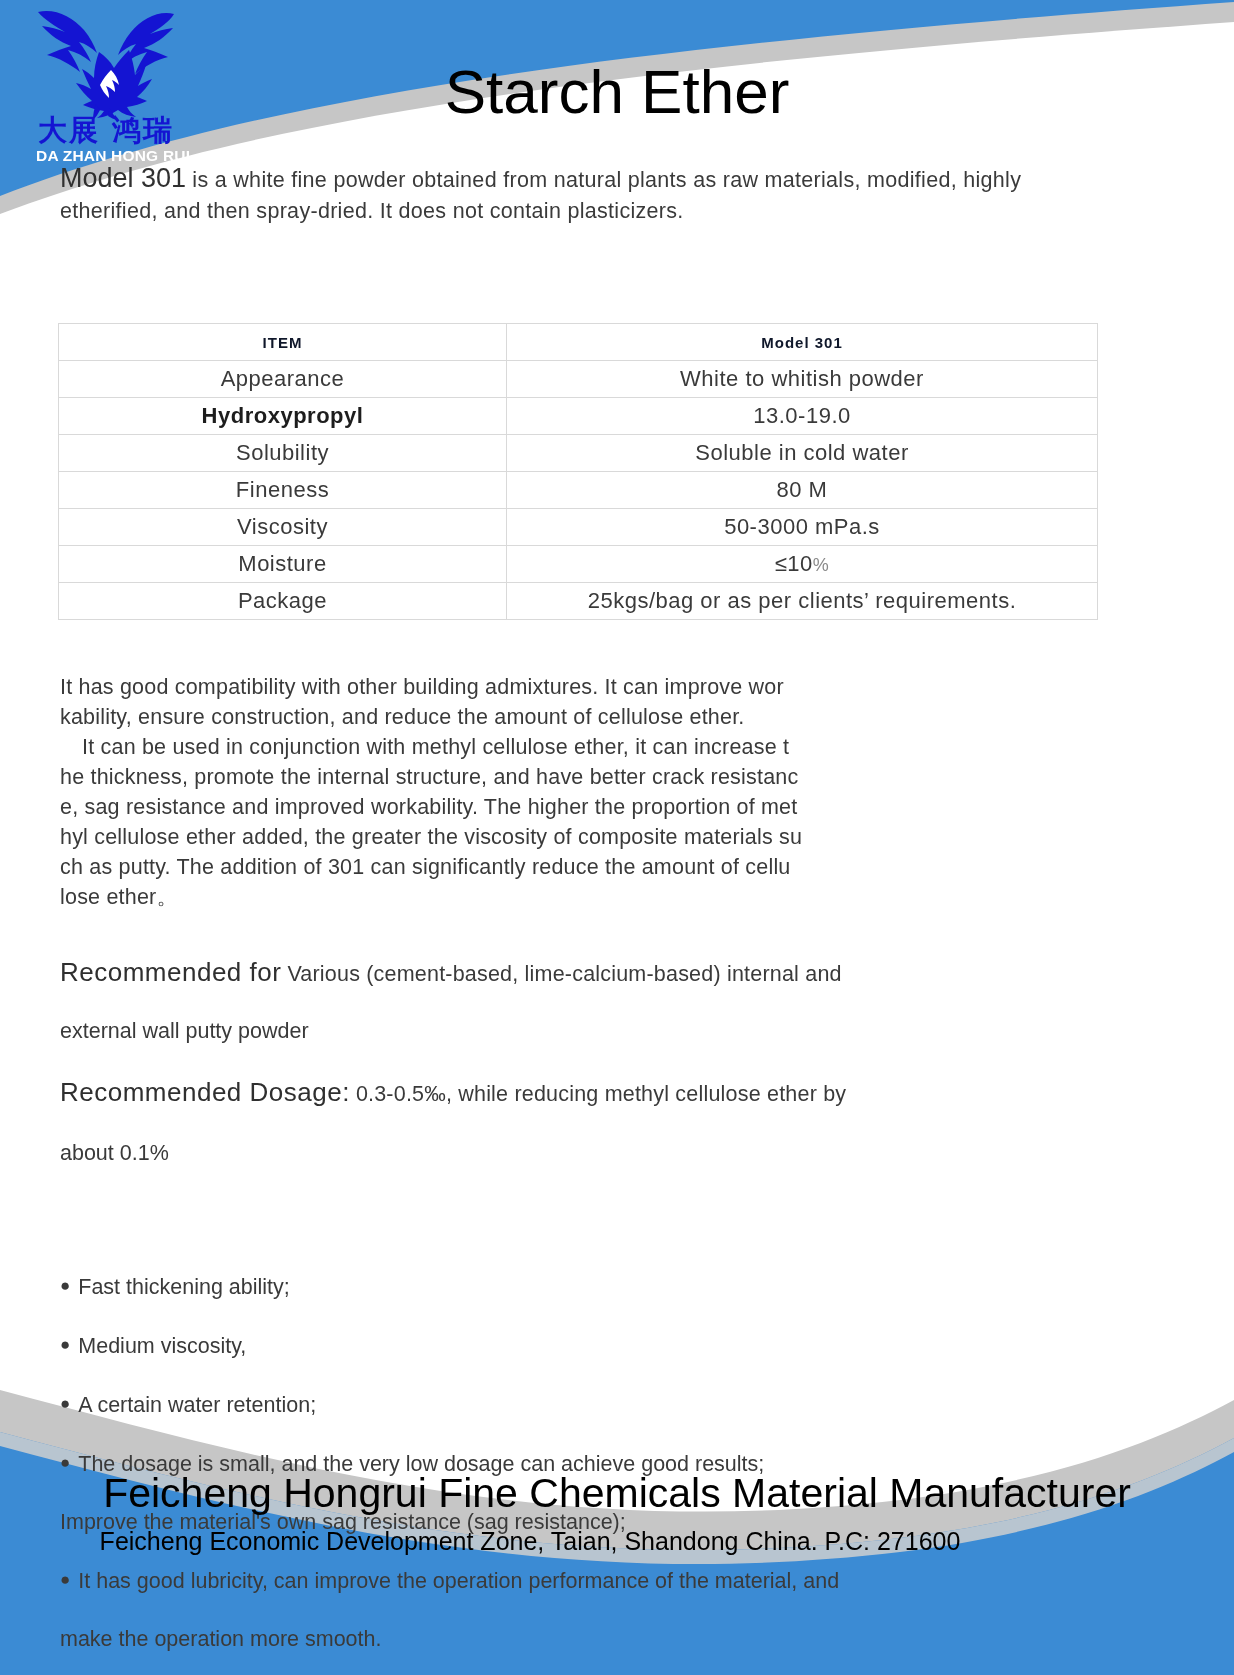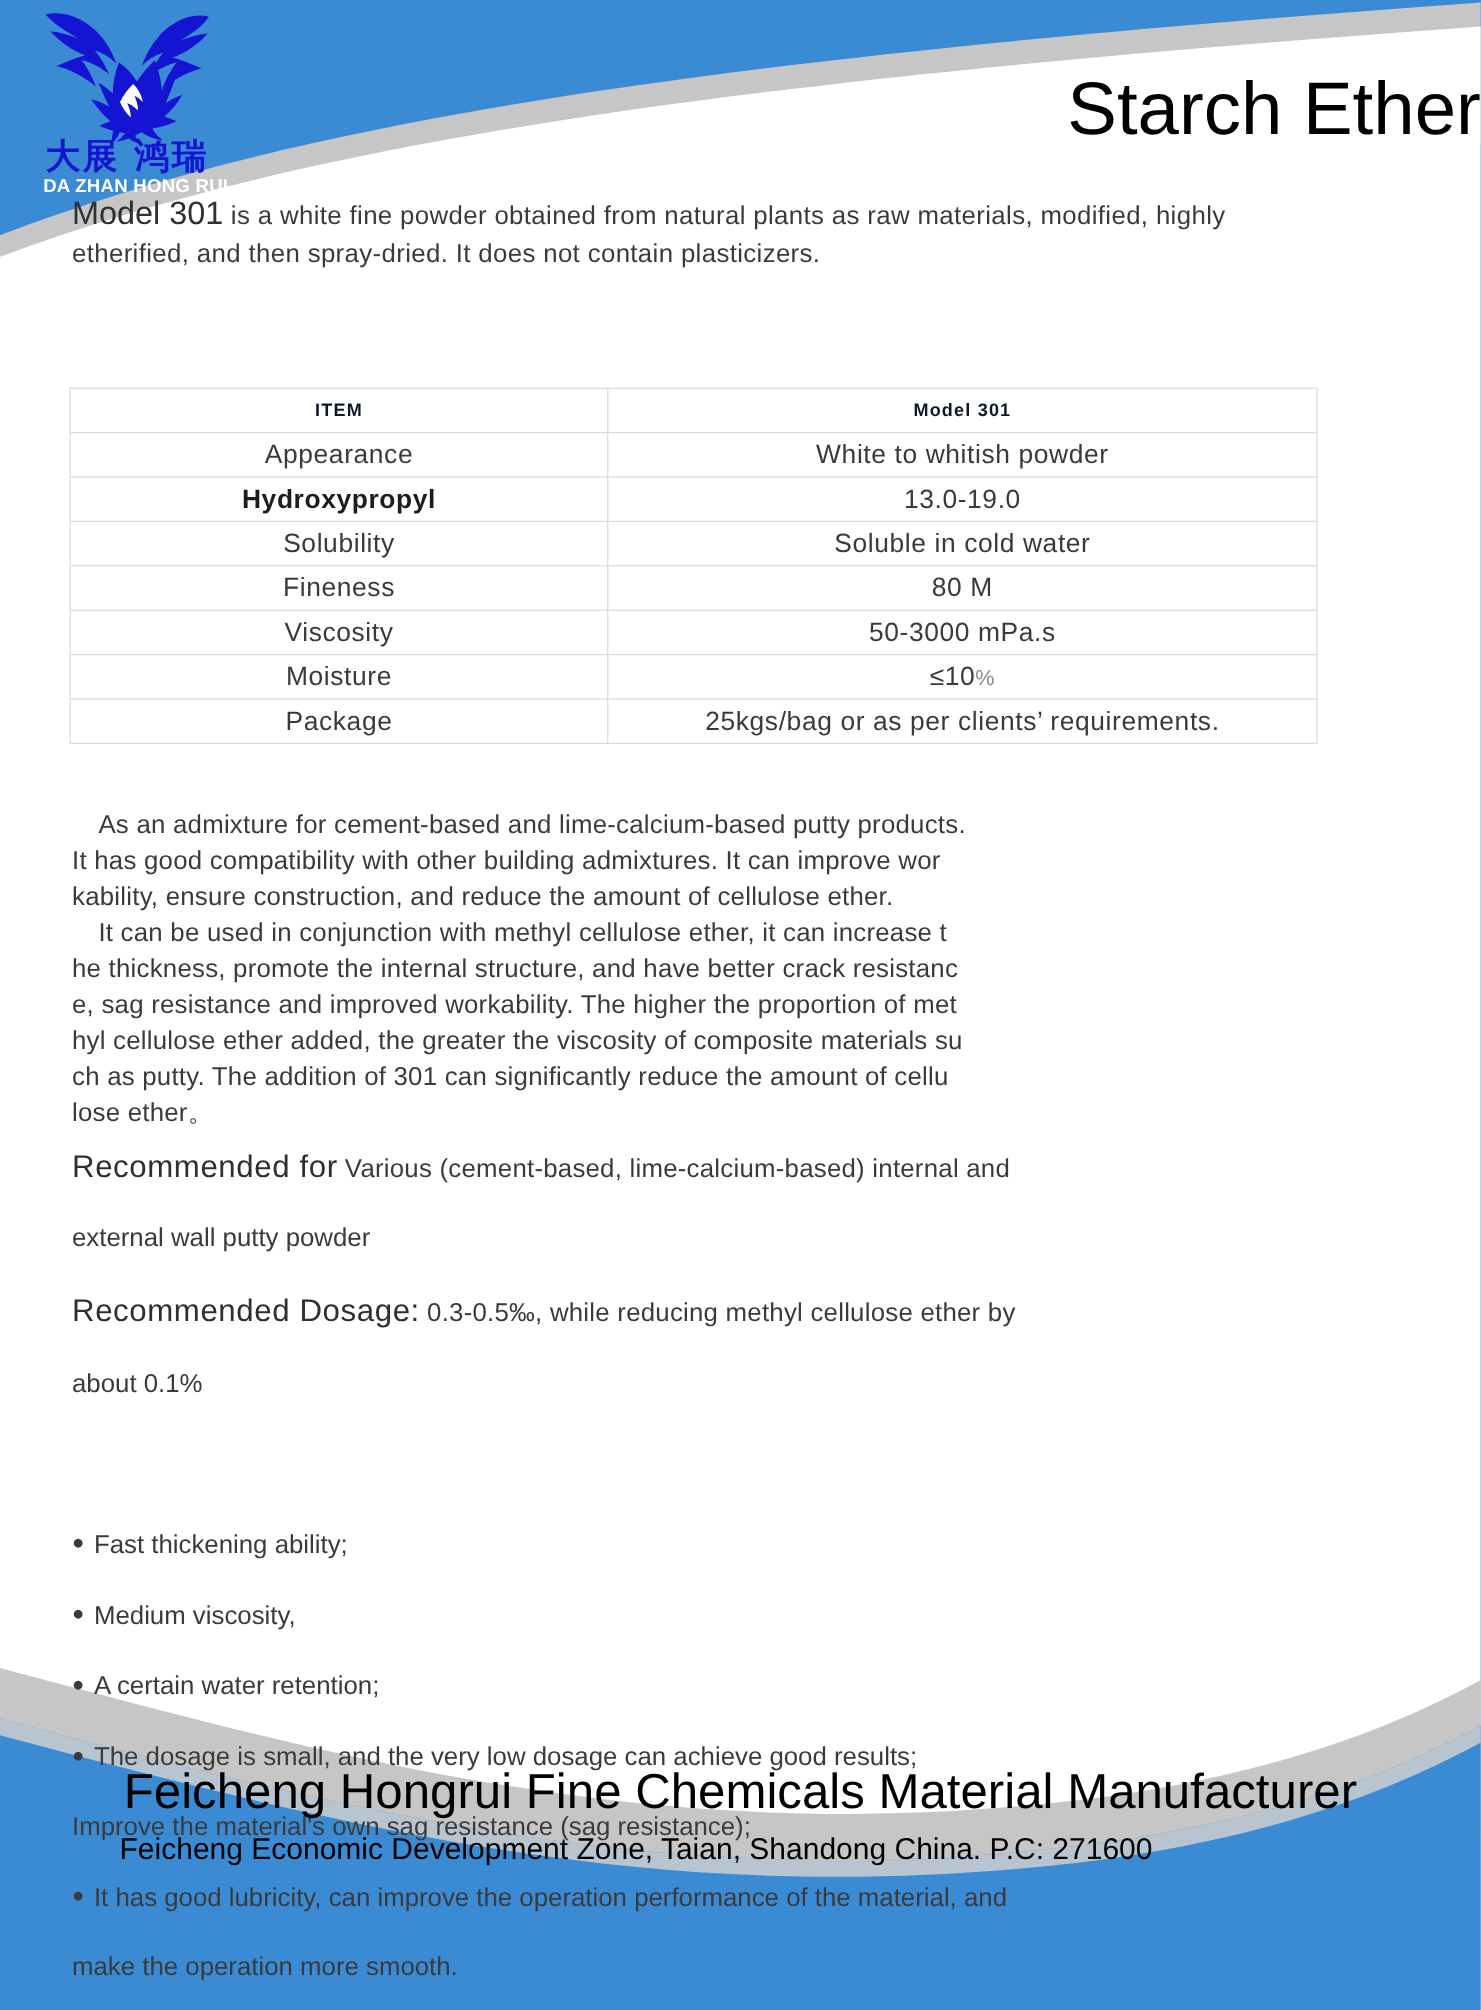--- a/index.html
+++ b/index.html
@@ -70,21 +70,21 @@
     letter-spacing: 0.2px;
     white-space: nowrap;
     line-height: 1;
   }
 
   .doc-title {
     position: absolute;
     left: 0;
     top: 56px;
     width: 1234px;
-    text-align: right;
+    text-align: center;
     font-family: "Liberation Sans", sans-serif;
     font-size: 62px;
     color: #000000;
     letter-spacing: 0px;
     z-index: 6;
   }
 
   
   .content {
     position: absolute;
@@ -305,21 +305,20 @@
         <tr>
           <td class="c1">Package</td>
           <td>25kgs/bag or as per clients’ requirements.</td>
         </tr>
       </tbody>
     </table>
 
     <div class="section-head" id="app-head">Application ：</div>
 
     <div class="para" id="app-body">
-      <span class="ln" style="padding-left:22px">As an admixture for cement-based and lime-calcium-based putty products.</span>
       <span class="ln">It has good compatibility with other building admixtures. It can improve wor</span>
       <span class="ln">kability, ensure construction, and reduce the amount of cellulose ether.</span>
       <span class="ln" style="padding-left:22px">It can be used in conjunction with methyl cellulose ether, it can increase t</span>
       <span class="ln">he thickness, promote the internal structure, and have better crack resistanc</span>
       <span class="ln">e, sag resistance and improved workability. The higher the proportion of met</span>
       <span class="ln">hyl cellulose ether added, the greater the viscosity of composite materials su</span>
       <span class="ln">ch as putty. The addition of 301 can significantly reduce the amount of cellu</span>
       <span class="ln">lose ether。</span>
     </div>
 

